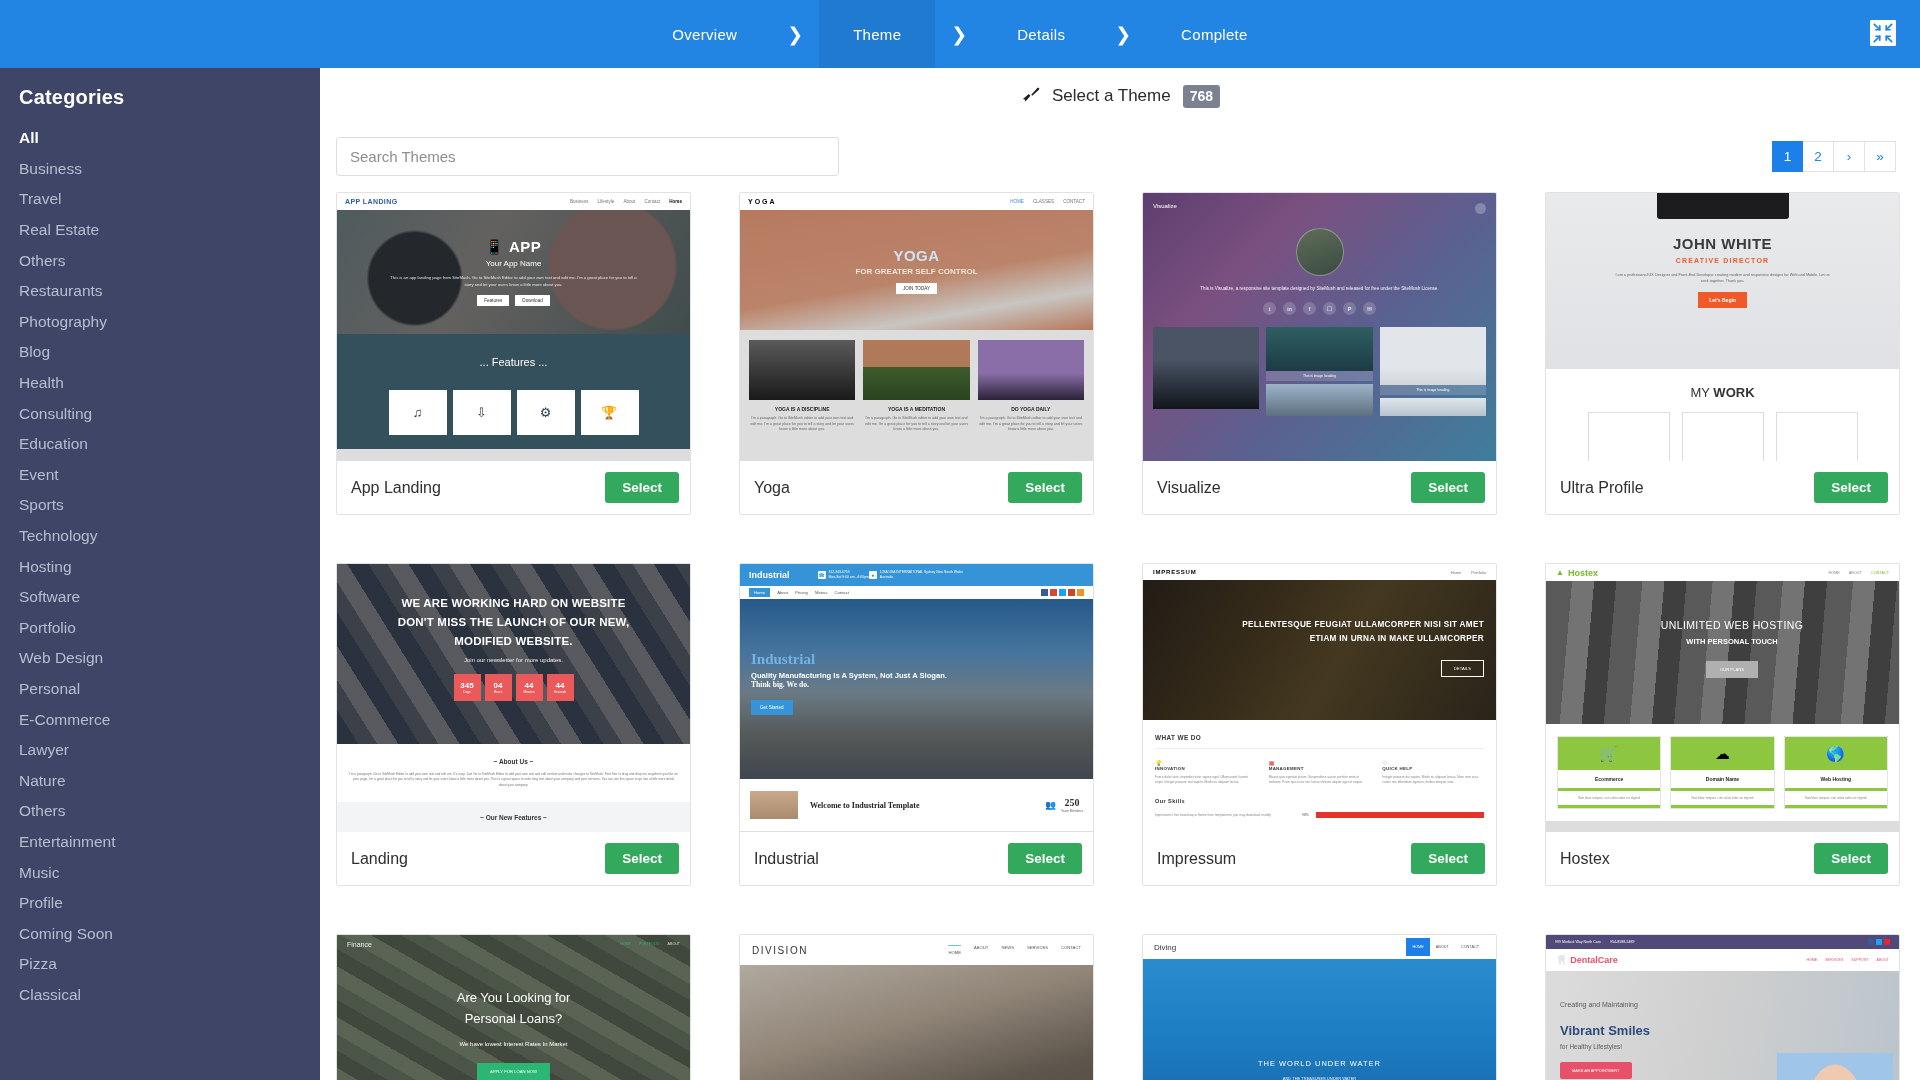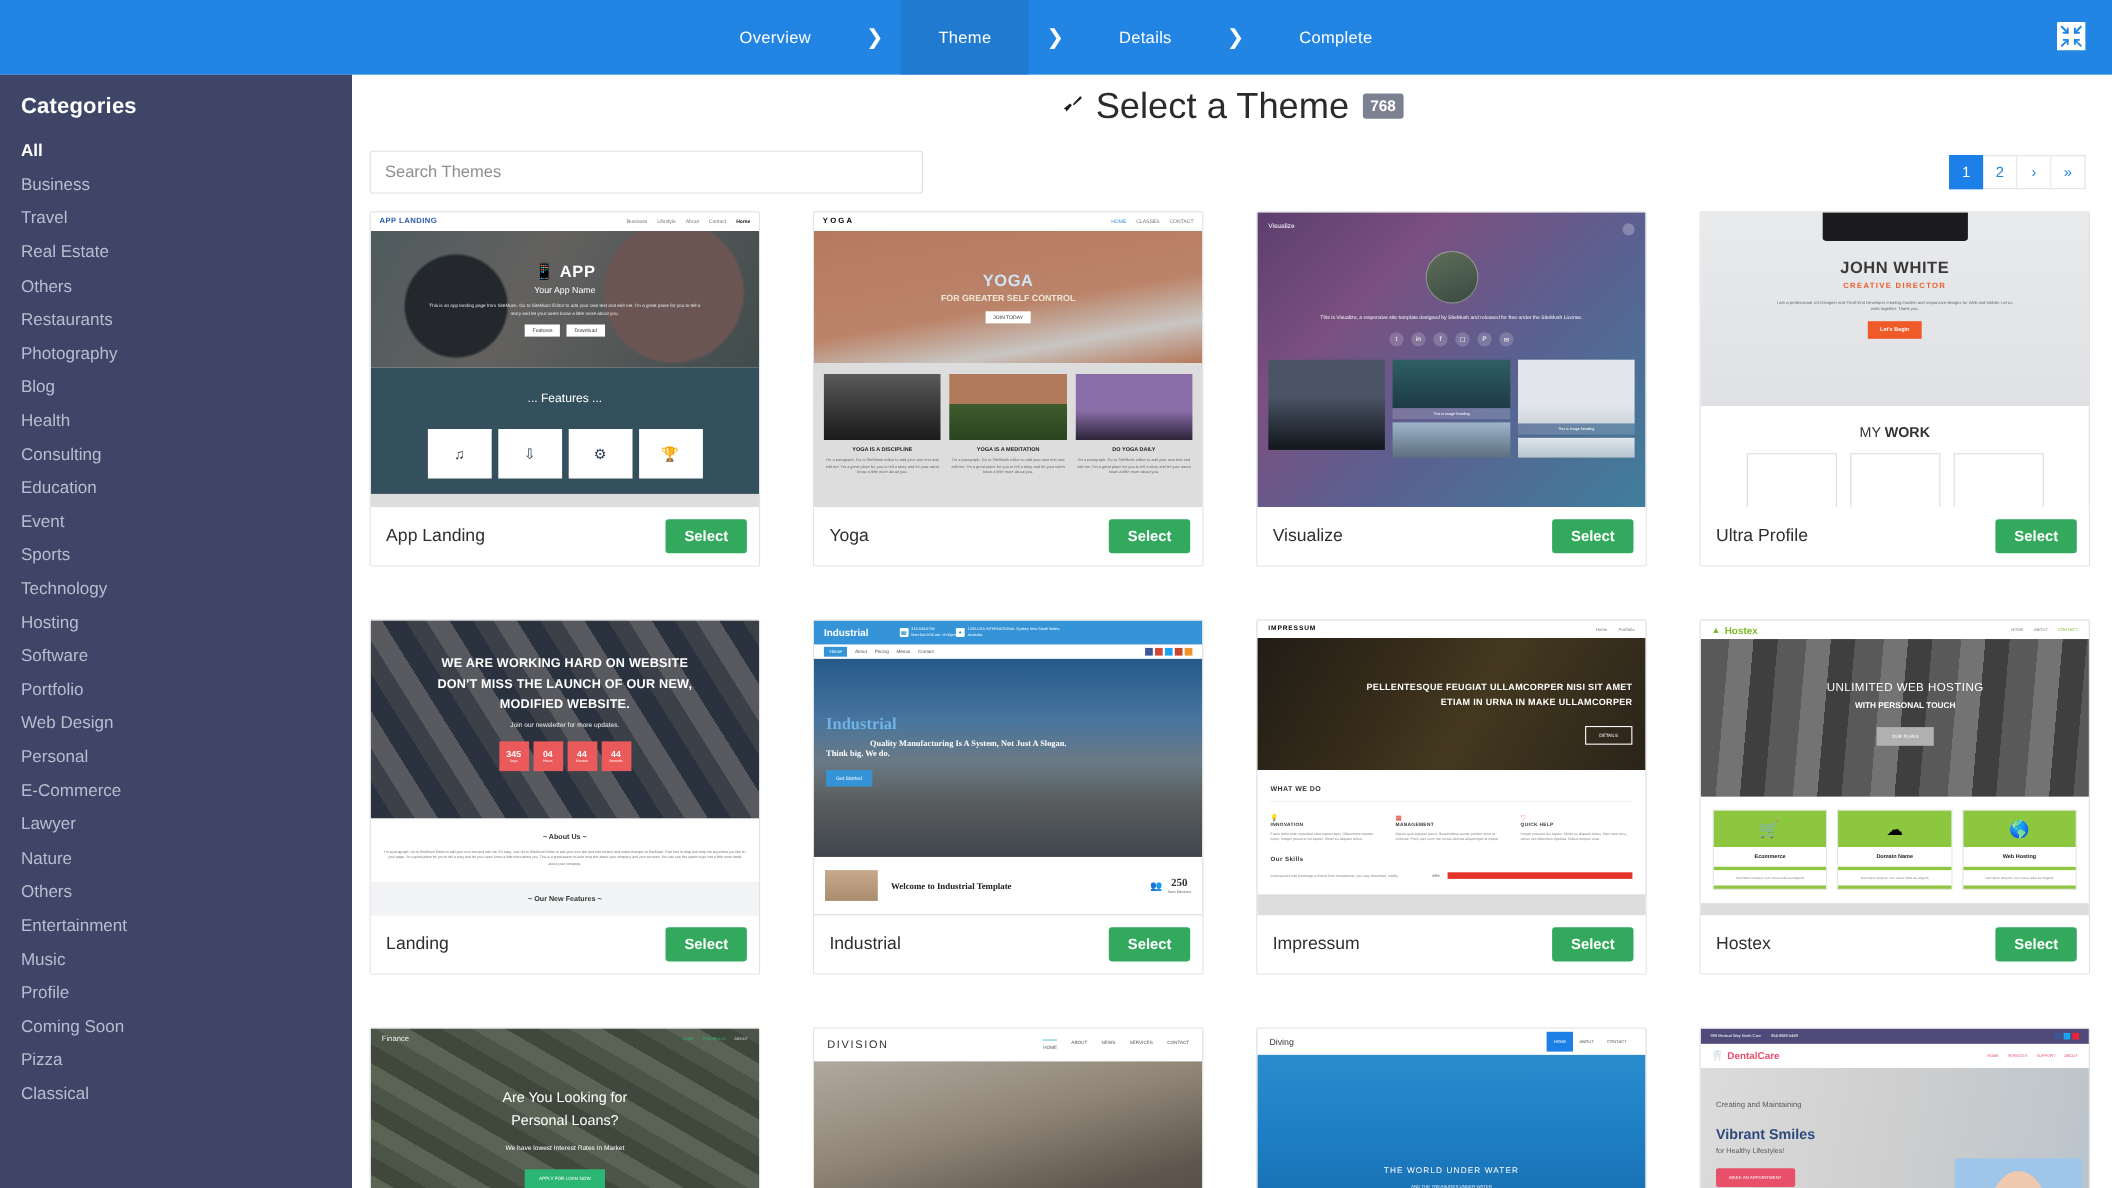--- a/index.html
+++ b/index.html
@@ -66,21 +66,21 @@
     width: 1600px; height: 1012px;
     background: #ffffff;
     overflow: hidden;
   }
   #page-title-row {
     display: flex; align-items: center; justify-content: center;
     height: 56px; gap: 10px;
   }
   #brush-icon { display: flex; align-items: center; }
   #page-title {
-    font-size: 33px; color: #2b2b2b; font-weight: 400;
+    font-size: 17px; color: #2b2b2b; font-weight: 400;
   }
   #theme-count {
     background: #7b8190; color: #ffffff;
     font-size: 14px; font-weight: bold;
     border-radius: 3px; padding: 3px 7px 4px 7px;
     margin-left: 2px;
   }
 
   #controls-row {
     display: flex; align-items: center; justify-content: space-between;
@@ -274,34 +274,34 @@
   .t-industrial .menu .on { background: #3594d7; color: #fff; padding: 2px 5px; }
   .t-industrial .soc { display: flex; gap: 2px; }
   .t-industrial .soc span { width: 7px; height: 7px; display:block; }
   .t-industrial .hero {
     height: 180px; position: relative; padding: 52px 0 0 11px; color: #fff;
     background:
       linear-gradient(rgba(10,25,45,.25), rgba(10,25,45,.25)),
       linear-gradient(#2f6fa8 0%, #5b93c4 30%, #8a9aa2 52%, #6f6f68 75%, #52555a 100%);
   }
   .t-industrial .h1 { font-size: 15px; font-weight: bold; color: #6fb3e8; font-family: "Liberation Serif", serif; }
-  .t-industrial .h2 { font-size: 7.6px; font-weight: bold; font-family: Liberation Serif, serif; margin-top: 3px; margin-left: 40px;}
+  .t-industrial .h2 { font-size: 7.6px; font-weight: bold; font-family: Liberation Sans, sans-serif; margin-top: 3px;}
   .t-industrial .h3 { font-size: 7.6px; font-weight: bold; font-family: "Liberation Serif", serif; }
   .t-industrial .gs { background: #3594d7; font-size: 4.6px; padding: 5px 9px; display: inline-block; margin-top: 11px; }
   .t-industrial .welcome { background: #fff; height: 52px; display: flex; align-items: center; padding: 0 10px; gap: 12px; }
   .t-industrial .wimg { width: 48px; height: 28px; background: linear-gradient(#c8a98c,#a98b6e); }
   .t-industrial .wtxt { font-size: 8px; font-weight: bold; font-family: "Liberation Serif", serif; color: #222; flex: 1;}
   .t-industrial .stat { text-align: center; color: #3594d7;}
   .t-industrial .stat b { font-size: 10px; font-family: "Liberation Serif", serif; color: #333; display:block; }
   .t-industrial .stat i { font-size: 3.2px; font-style: normal; color: #666; }
 
   
   .t-impressum .nav { height: 16px; background: #fff; display: flex; align-items: center; justify-content: space-between; padding: 0 10px; }
   .t-impressum .hero {
-    height: 120px; color: #fff; text-align: right; padding: 38px 12px 0 0;
+    height: 140px; color: #fff; text-align: right; padding: 38px 12px 0 0;
     background:
       linear-gradient(rgba(20,16,10,.45), rgba(20,16,10,.45)),
       linear-gradient(120deg, #2b2620 0%, #544326 35%, #6b5a31 55%, #3c3326 100%);
   }
   .t-impressum .hh { font-size: 8.2px; font-weight: bold; line-height: 14px; letter-spacing: .3px; }
   .t-impressum .det { border: 1px solid #fff; display: inline-block; font-size: 4.2px; padding: 5px 12px; margin-top: 14px; }
   .t-impressum .body { background: #fff; padding: 14px 12px; }
   .t-impressum .sect { font-size: 6.4px; font-weight: bold; color: #333; letter-spacing: .4px; }
   .t-impressum hr { border: none; border-top: 1px solid #eee; margin: 7px 0 10px; }
   .t-impressum .cols { display: flex; gap: 12px; }

